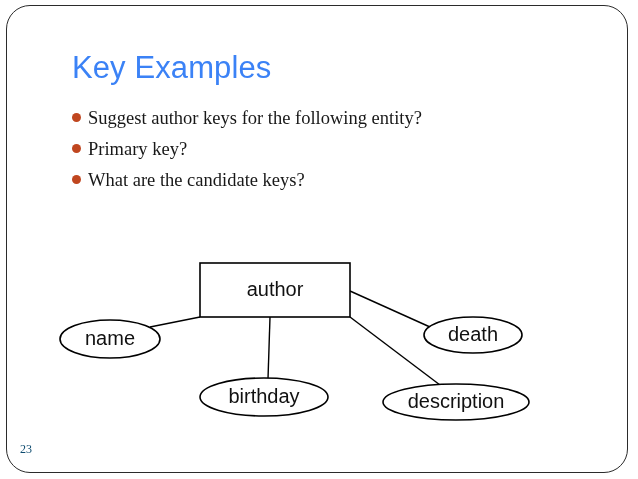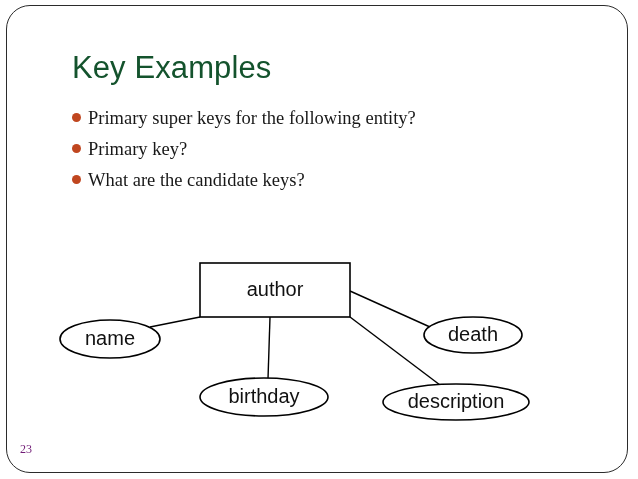--- a/index.html
+++ b/index.html
@@ -39,21 +39,21 @@
     height: 479px;
     background: #ffffff;
   }
   .slide-title {
     position: absolute;
     left: 72px;
     top: 50px;
     font-family: "Liberation Sans", sans-serif;
     font-size: 31px;
     font-weight: 400;
-    color: #14532d;
+    color: #3b82f6;
     letter-spacing: 0.1px;
     white-space: nowrap;
   }
   .bullet-list {
     position: absolute;
     left: 72px;
     top: 106px;
     width: 500px;
   }
   .bullet-item {
@@ -105,36 +105,36 @@
     stroke: #000000;
     stroke-width: 1.4;
     fill: none;
   }
   .page-number {
     position: absolute;
     left: 20px;
     top: 442px;
     font-family: "Liberation Serif", serif;
     font-size: 12px;
-    color: #701a75;
+    color: #0c4a6e;
   }
 </style>
 </head>
 <body>
 
 <div class="slide">
 
   <div class="slide-frame"></div>
 
   <div class="slide-title">Key Examples</div>
 
   <div class="bullet-list">
     <div class="bullet-item">
       <span class="bullet-dot"></span>
-      <span class="bullet-text">Primary super keys for the following entity?</span>
+      <span class="bullet-text">Suggest author keys for the following entity?</span>
     </div>
     <div class="bullet-item">
       <span class="bullet-dot"></span>
       <span class="bullet-text">Primary key?</span>
     </div>
     <div class="bullet-item">
       <span class="bullet-dot"></span>
       <span class="bullet-text">What are the candidate keys?</span>
     </div>
   </div>

